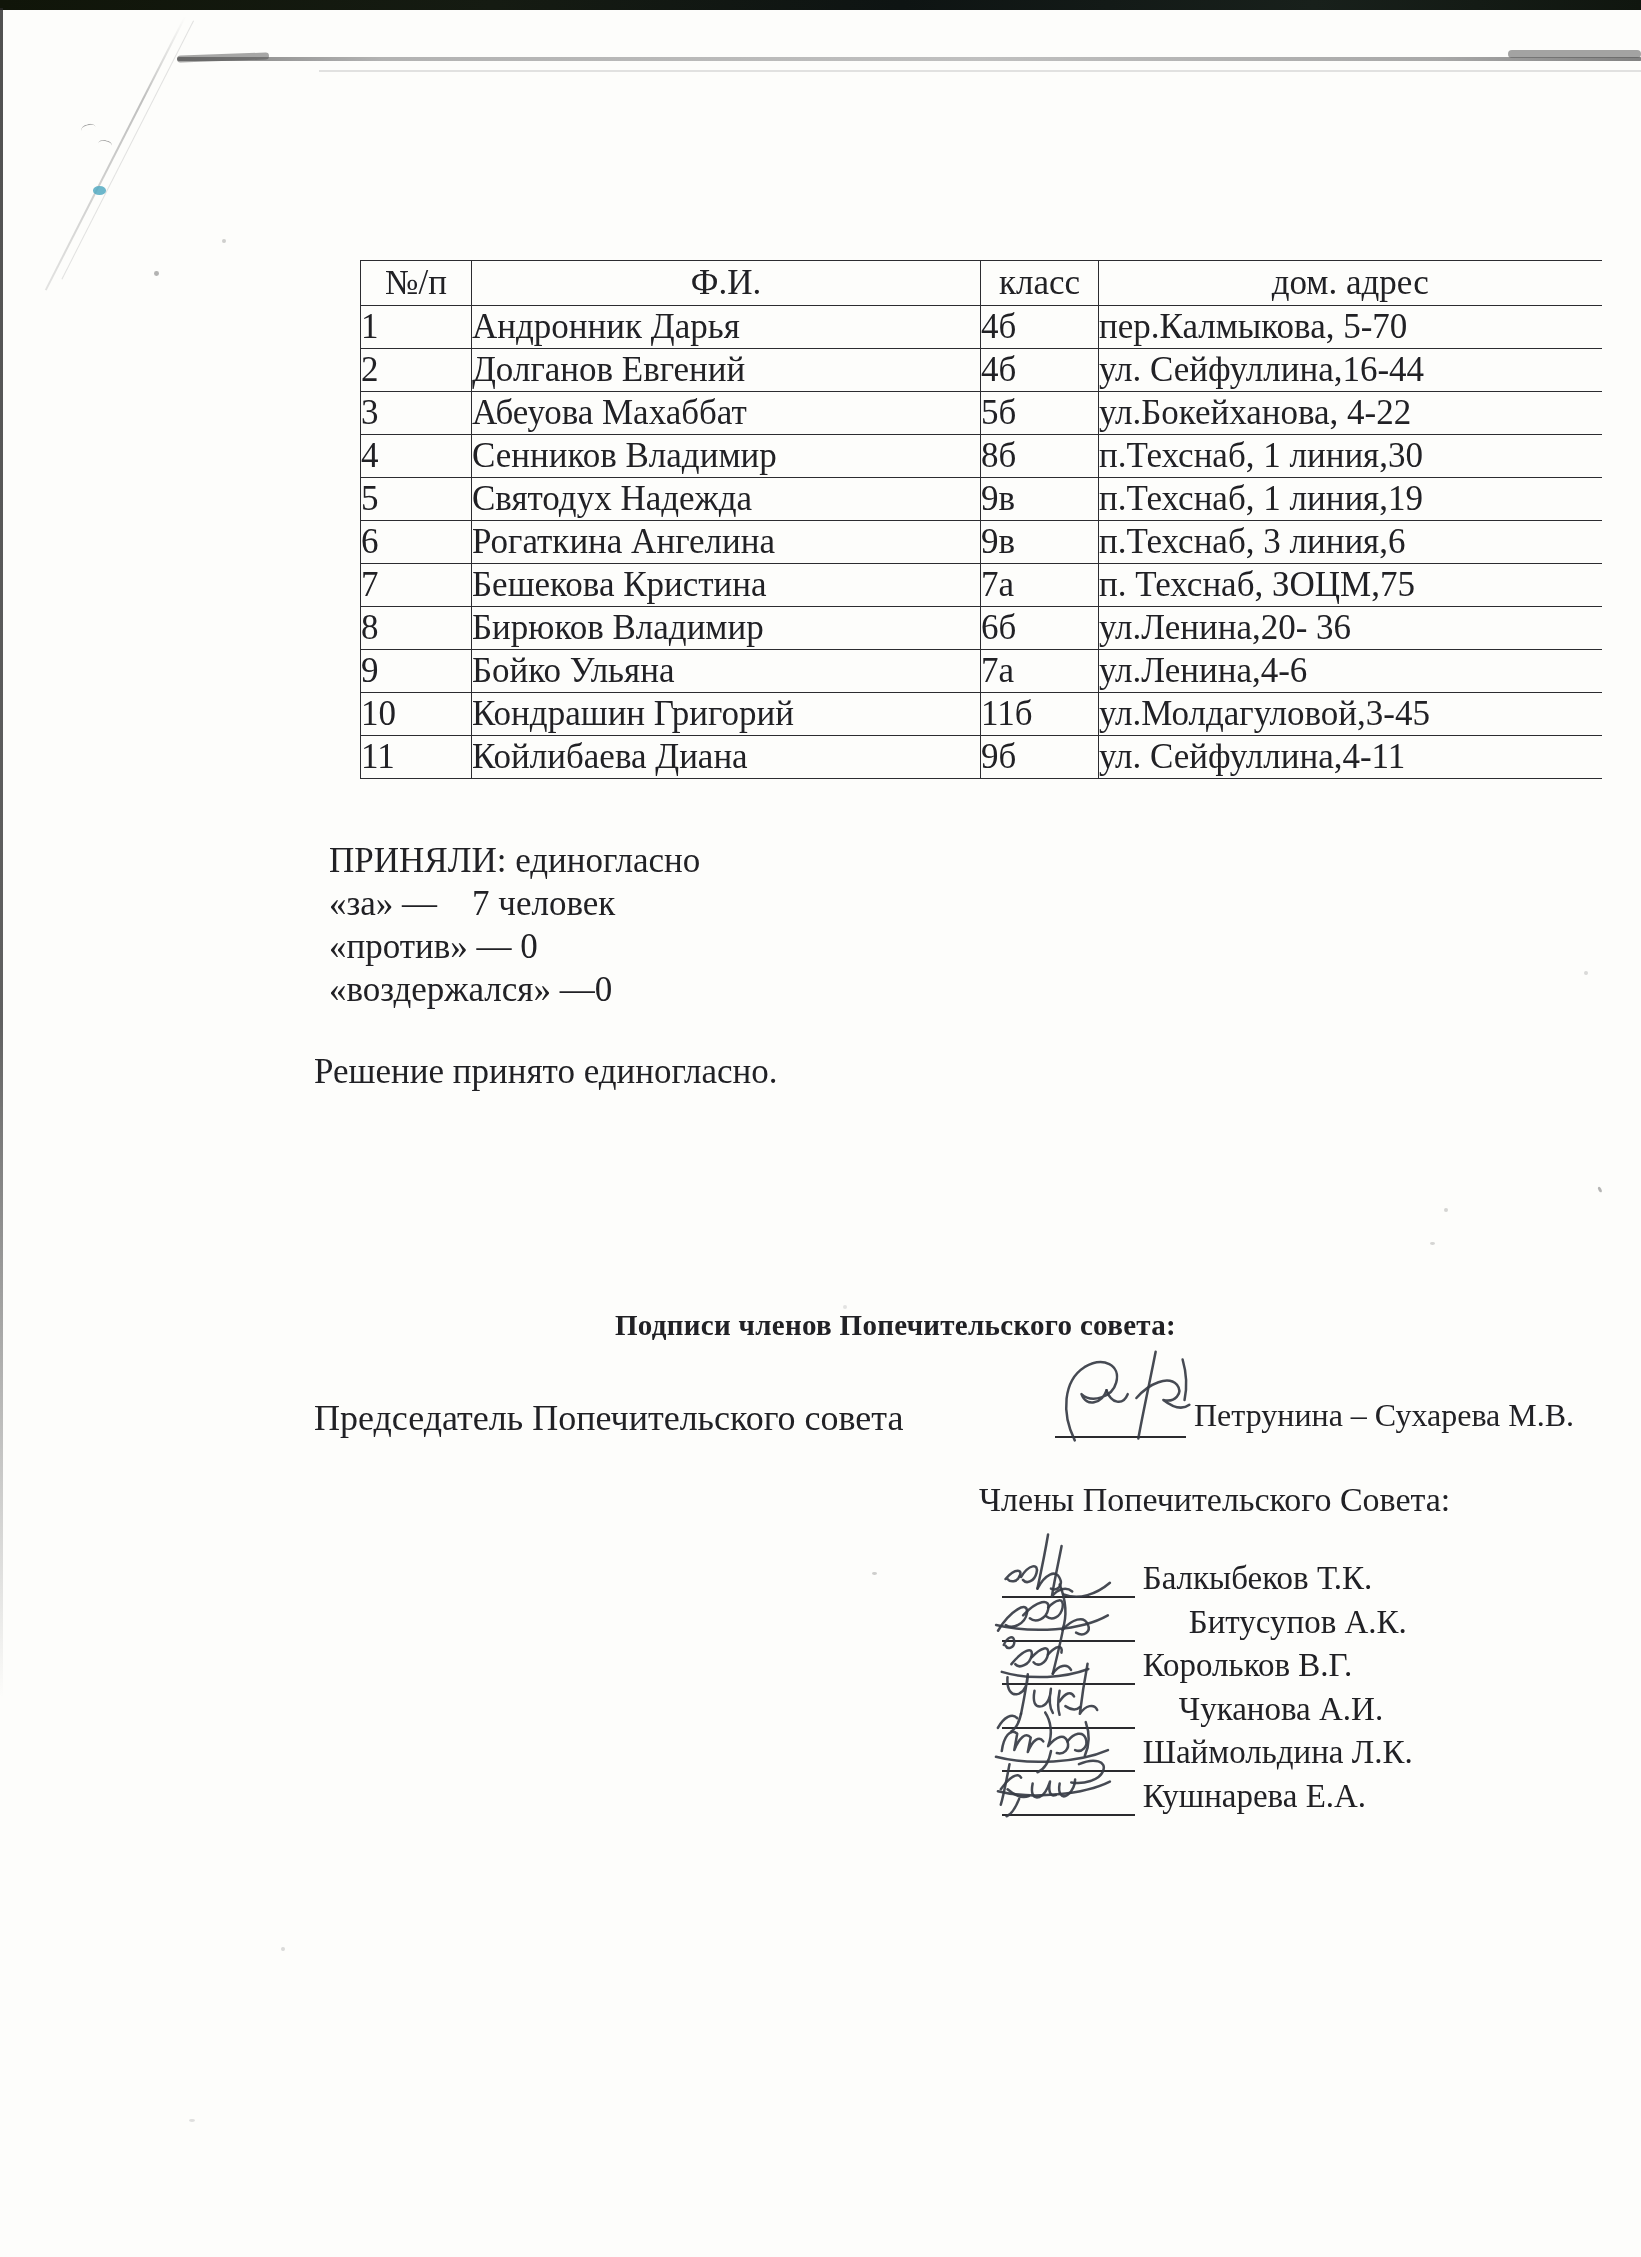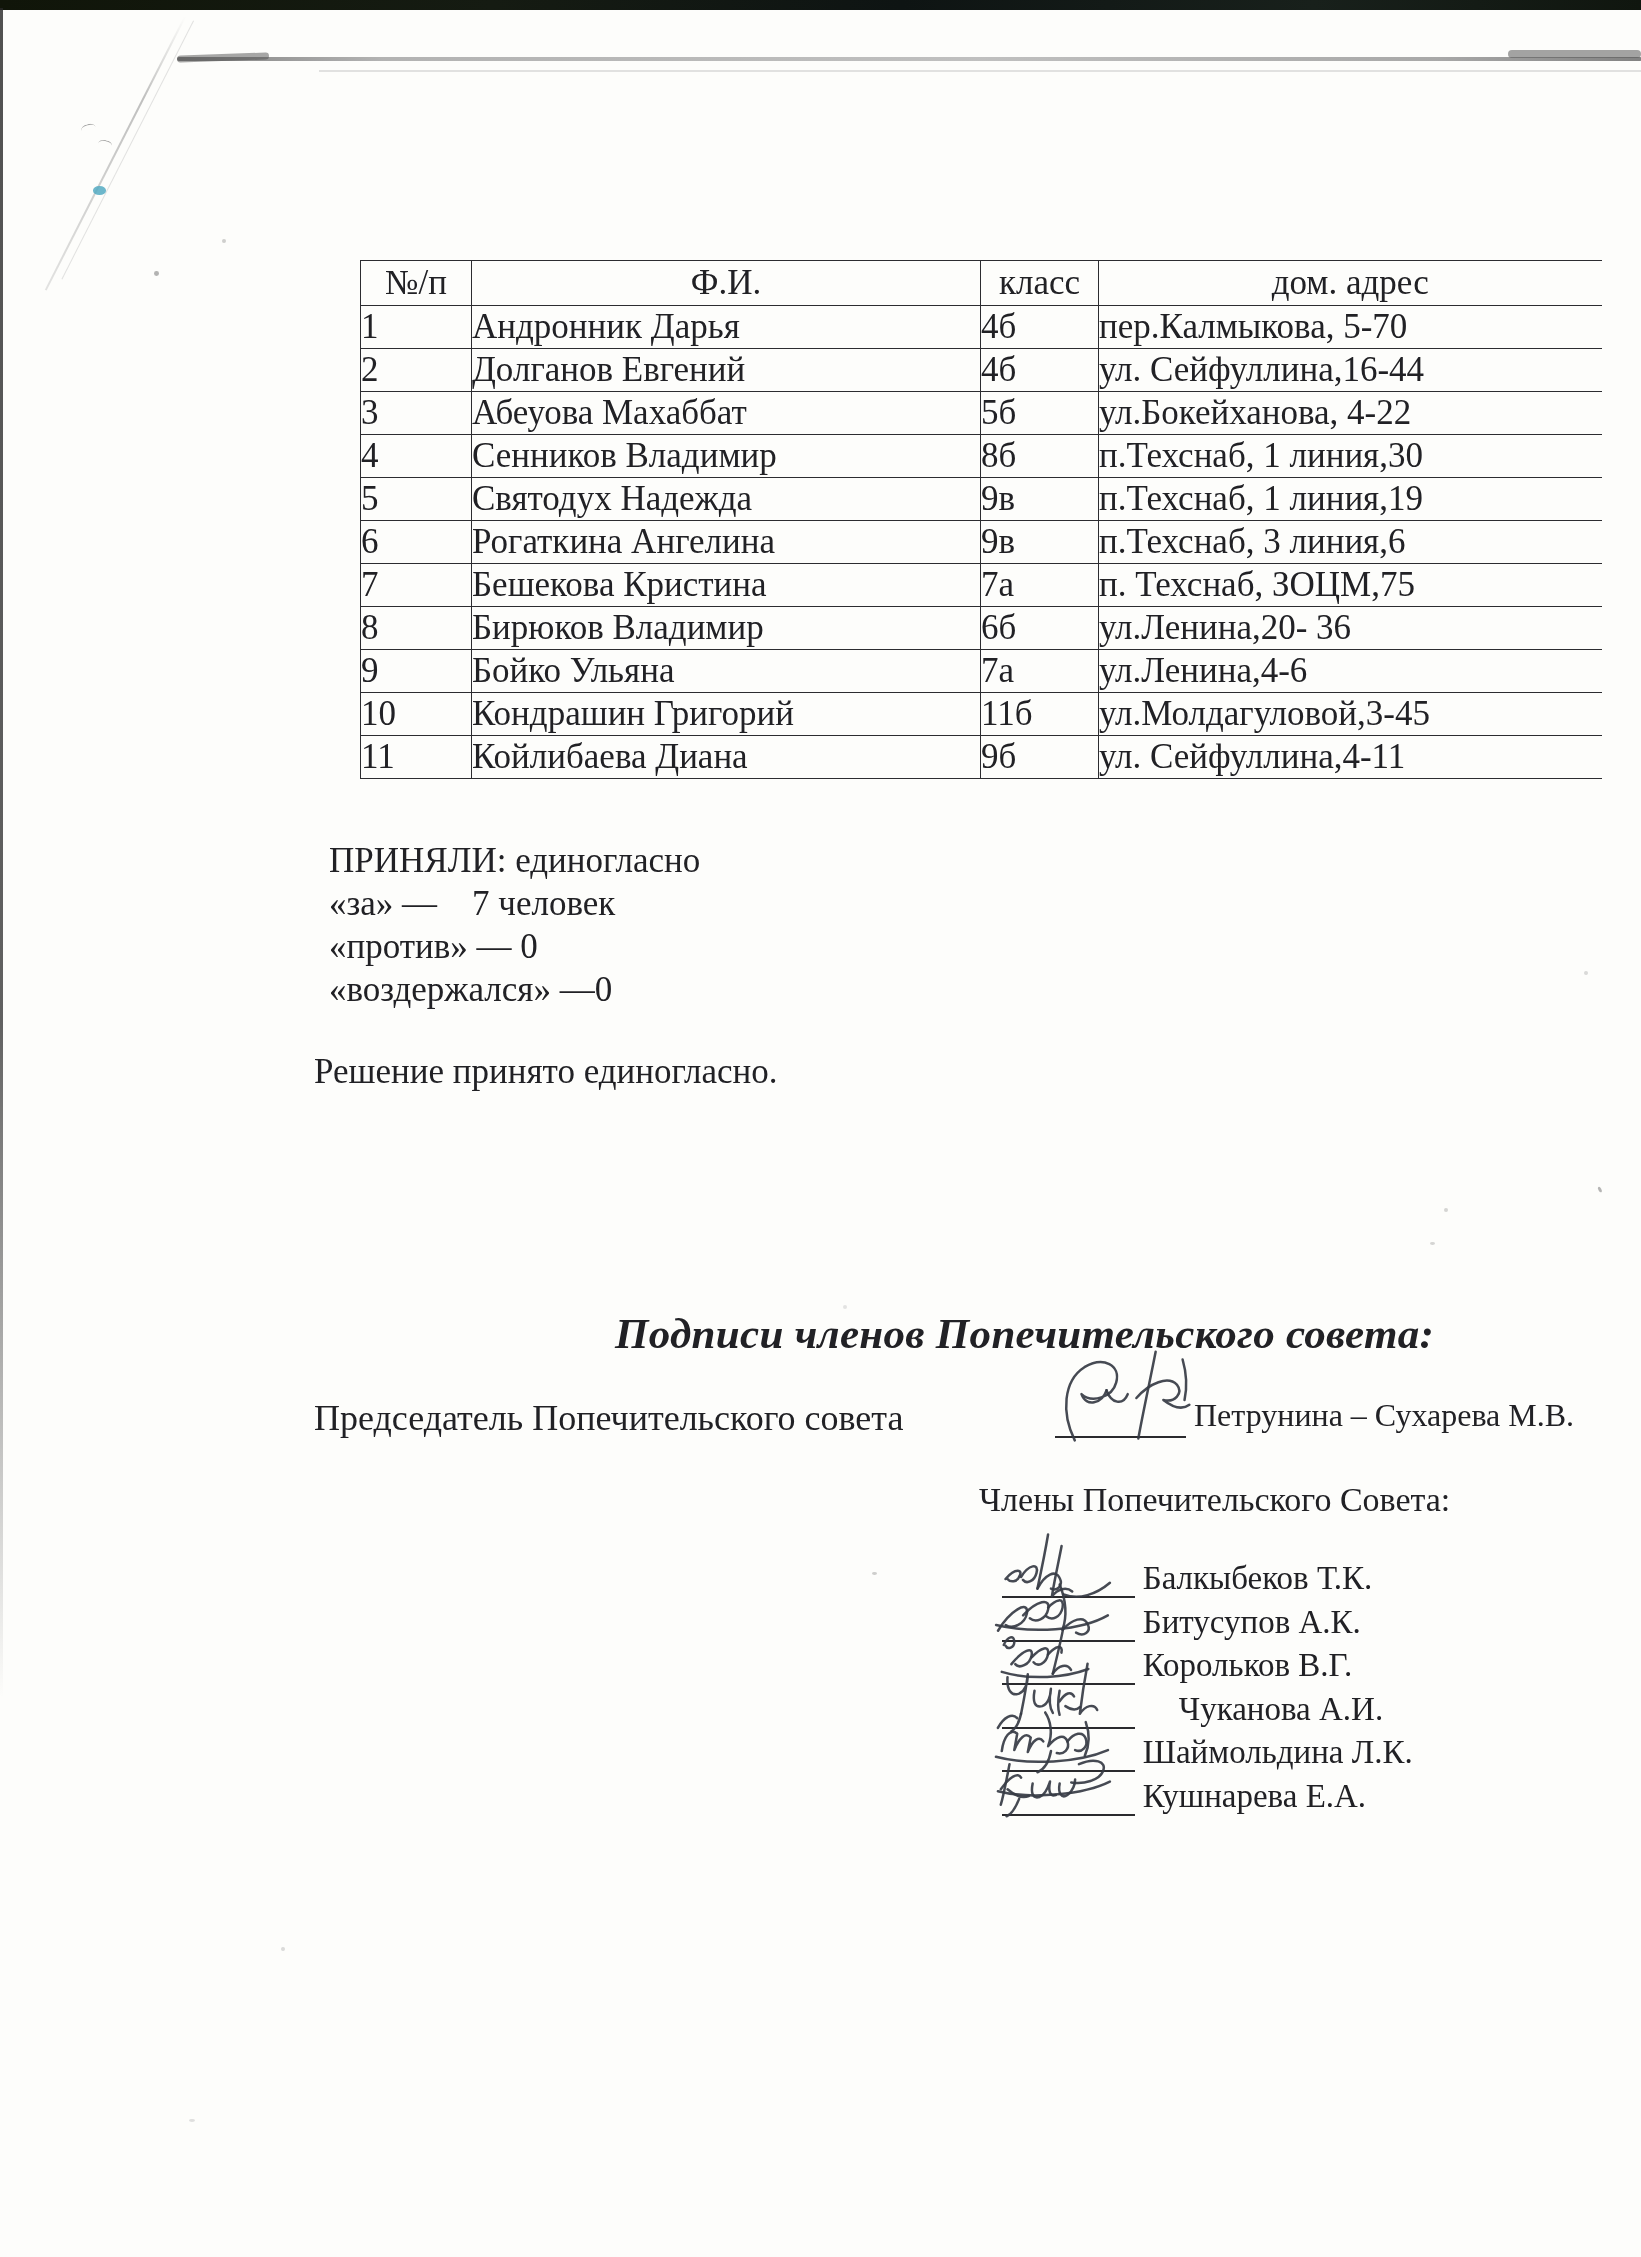--- a/index.html
+++ b/index.html
@@ -39,21 +39,21 @@
   table.roster td{height:42px;text-align:left;}
   td.c-num{padding-left:11.6px;}
   td.c-name{padding-left:25px;}
   td.c-cls{padding-left:15.4px;}
   td.c-addr{padding-left:13.5px;}
   
   .vote-block{position:absolute;left:329px;top:839px;font-size:35px;line-height:43px;}
   .vote-line{white-space:pre;}
   .decision-line{position:absolute;left:314px;top:1052px;font-size:35px;}
   
-  .sig-title{position:absolute;left:615px;top:1309px;font-size:43px;font-weight:bold;letter-spacing:0.3px;font-style:italic;}
+  .sig-title{position:absolute;left:615px;top:1309px;font-size:29px;font-weight:bold;letter-spacing:0.3px;}
   .chair-label{position:absolute;left:314px;top:1397px;font-size:36px;}
   .chair-sigline{position:absolute;left:1055px;top:1354px;width:131px;height:82px;
     border-bottom:2.9px solid #2b2b2e;}
   .chair-sigline svg{position:absolute;left:-13.5px;bottom:-13.5px;overflow:visible;}
   .chair-name{position:absolute;left:1194px;top:1397px;font-size:32px;}
   .members-title{position:absolute;left:979px;top:1481px;font-size:34px;}
   .member-row{position:absolute;left:1002px;height:42px;display:flex;align-items:flex-end;}
   .m-sigline{position:relative;width:133px;height:42px;border-bottom:2.9px solid #2b2b2e;flex:none;}
   .m-sigline svg{position:absolute;left:-9.7px;bottom:-9.7px;overflow:visible;}
   .m-name{margin-left:7.7px;font-size:33px;white-space:nowrap;padding-bottom:1px;}
@@ -203,21 +203,21 @@
         <path class="ink" d="M30,60 C38,47 49,45 46,56 C44,64 36,68 32,63"></path>
         <path class="ink" d="M58,16 C55,34 50,58 47,72"></path>
         <path class="ink" d="M47,72 C55,57 66,52 70,61 C74,69 67,75 61,72"></path>
         <path class="ink" d="M72,28 C69,44 64,66 62,80 C68,72 77,70 83,75"></path>
         <path class="ink" d="M74,78 C90,84 108,78 122,66"></path>
       </svg>
     </div>
     <span class="m-name">Балкыбеков Т.К.</span>
   </div>
 
-  <div class="member-row" style="top:1600px;">
+  <div class="member-row" style="top:1600px;gap:46px;">
     <div class="m-sigline">
       <svg width="145" height="79" viewBox="0 0 150 82">
         <path class="ink" d="M6,62 C18,42 38,29 36,44 C34,55 21,61 14,56"></path>
         <path class="ink" d="M32,46 C46,31 61,27 58,40 C56,50 45,54 39,49"></path>
         <path class="ink" d="M58,38 C66,29 75,27 73,38 C71,48 62,52 56,47"></path>
         <path class="ink" d="M70,14 C76,29 78,46 73,61"></path>
         <path class="ink" d="M73,61 C83,50 95,46 99,55 C103,63 95,69 87,64"></path>
         <path class="ink" d="M4,56 C42,65 92,62 120,46"></path>
       </svg>
     </div>

